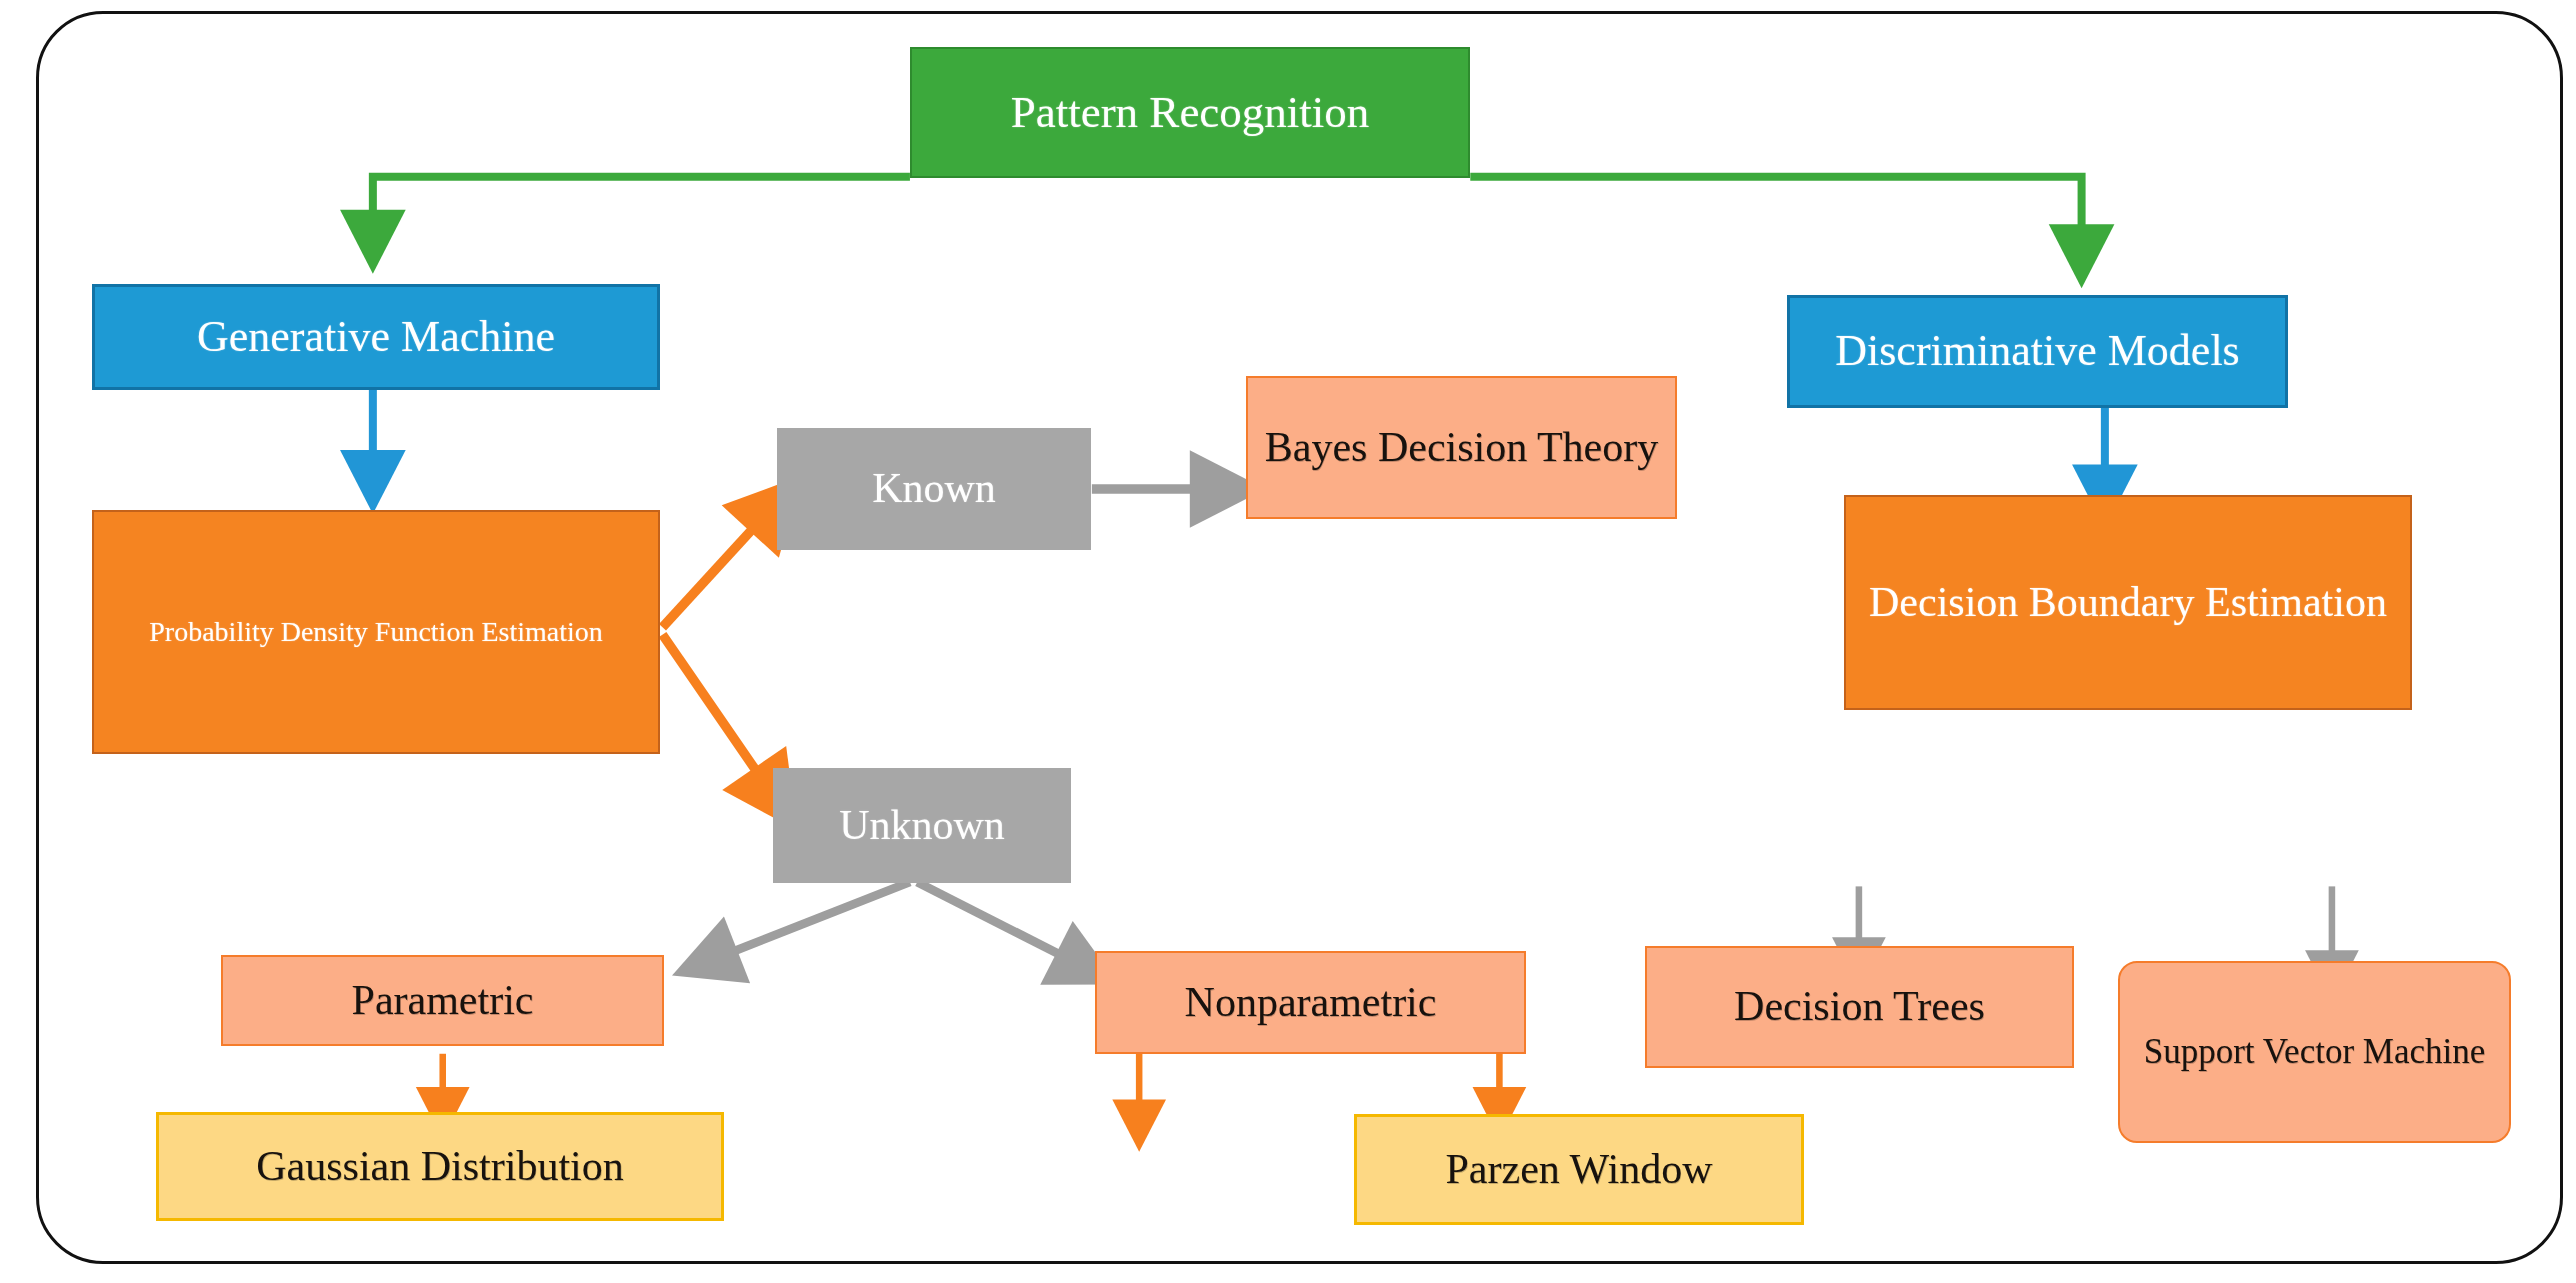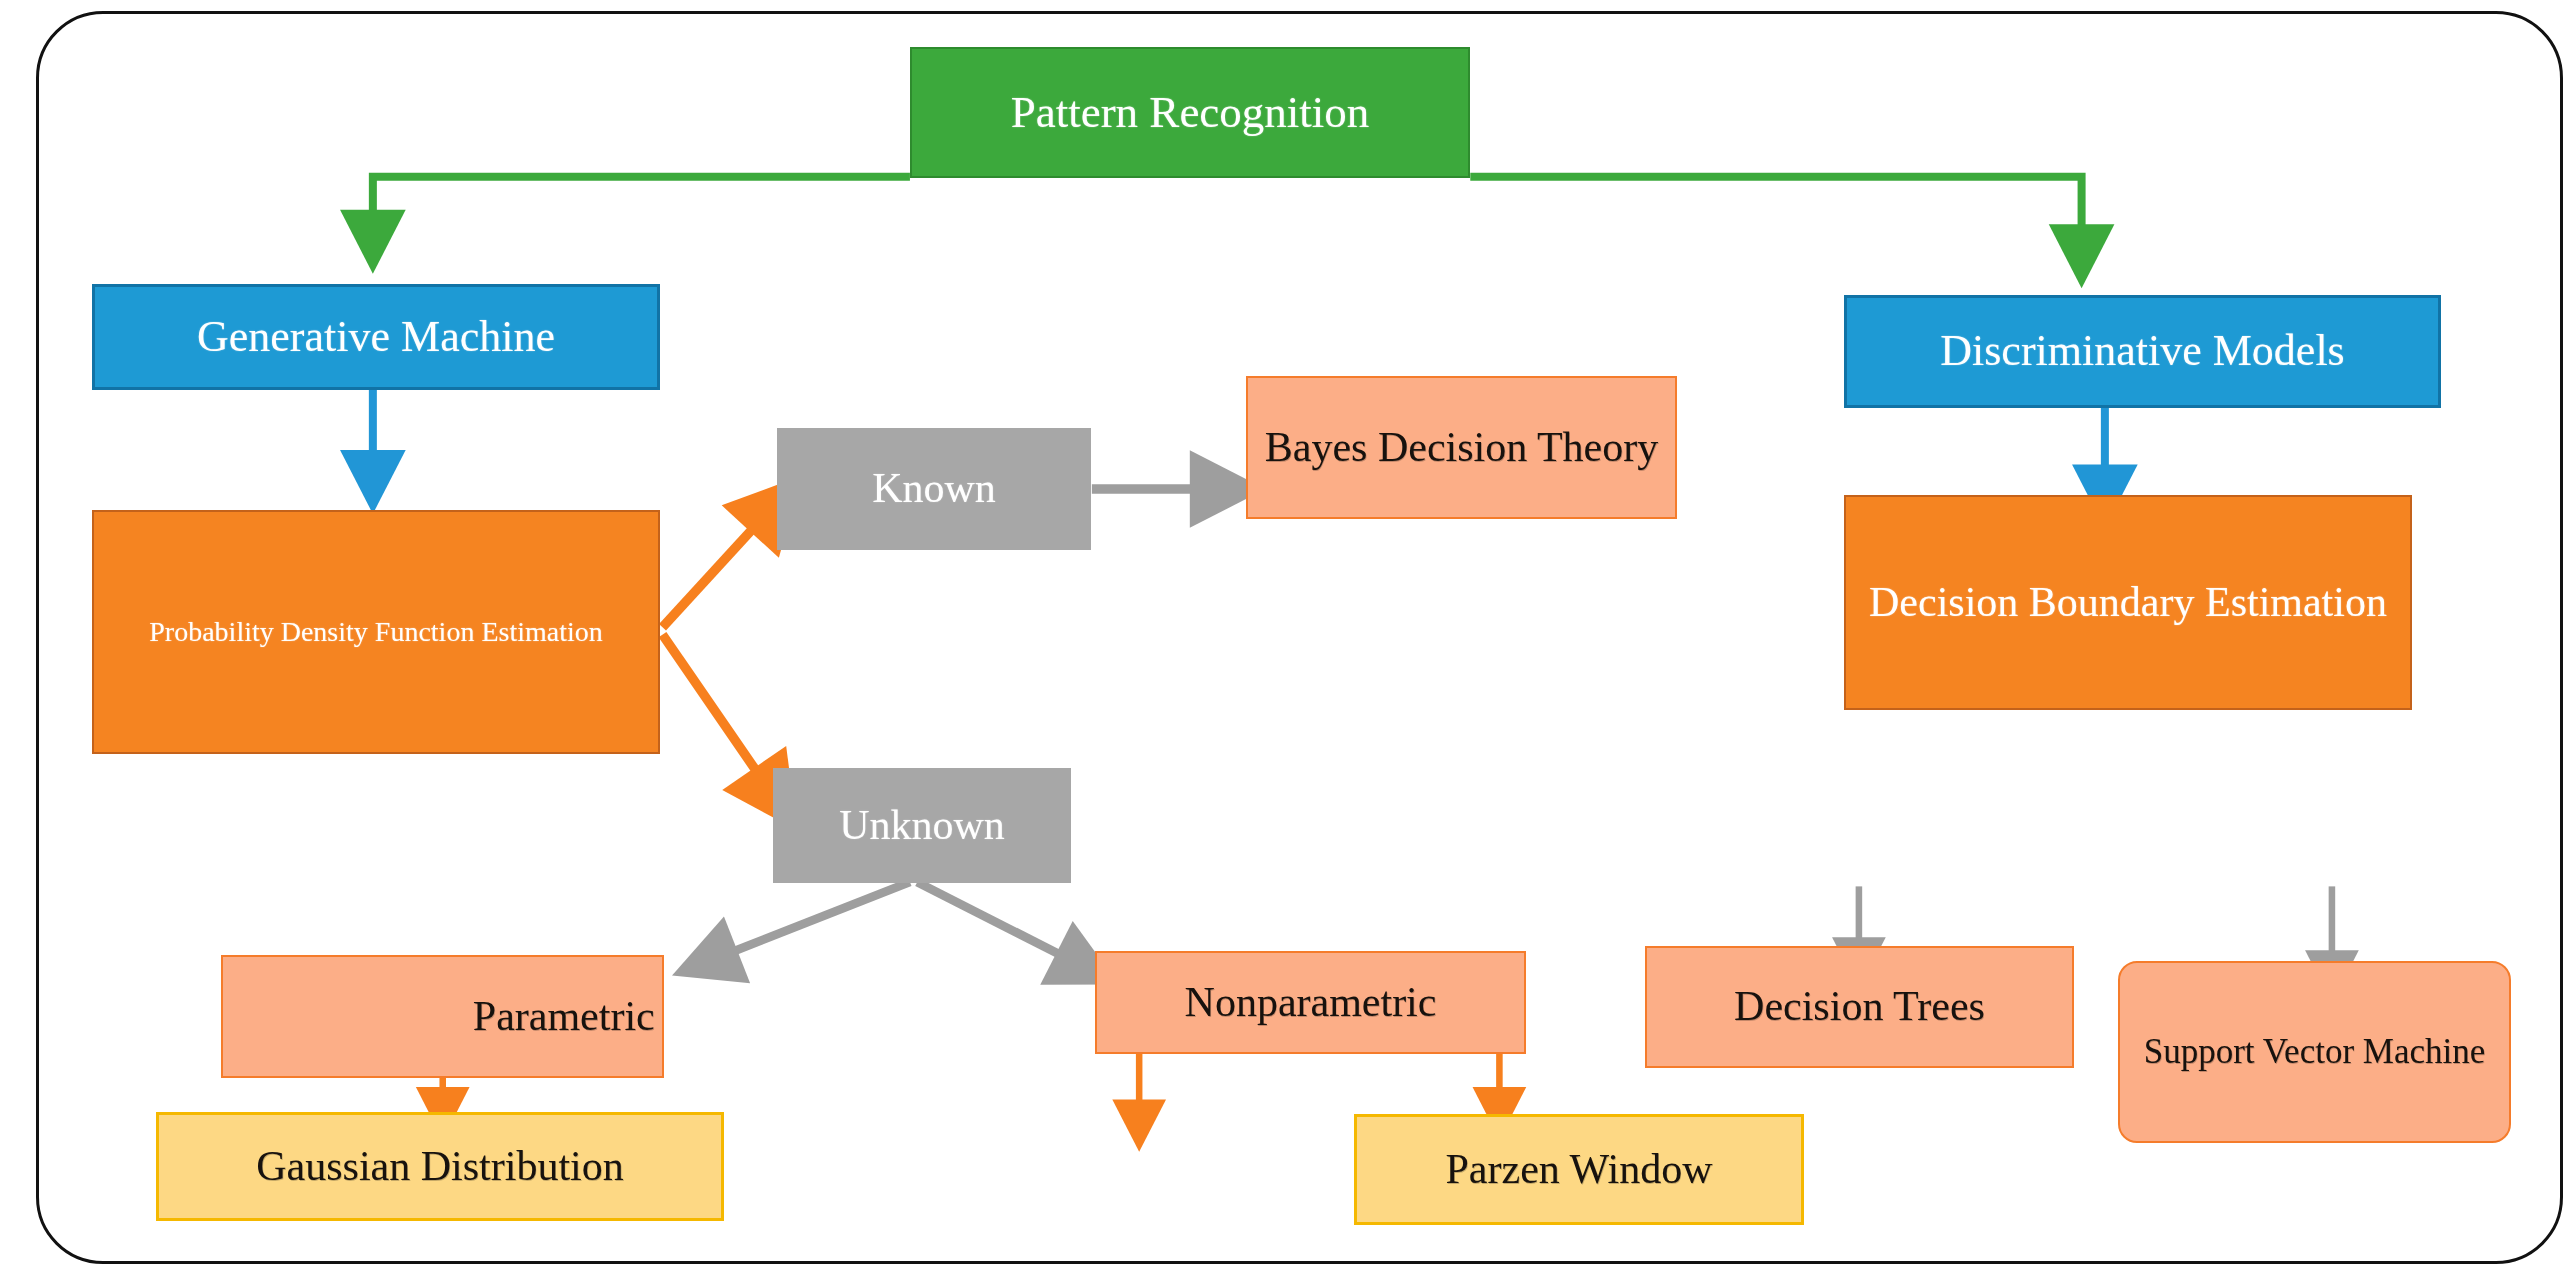--- a/index.html
+++ b/index.html
@@ -128,21 +128,21 @@
   </svg>
 
   <div class="node green" style="left:894px;top:47px;width:560px;height:131px;font-size:45px;">
     <span>Pattern Recognition</span>
   </div>
 
   <div class="node blue" style="left:76px;top:284px;width:568px;height:106px;font-size:44px;">
     <span>Generative Machine</span>
   </div>
 
-  <div class="node blue" style="left:1828px;top:295px;width:597px;height:113px;font-size:44px;">
+  <div class="node blue" style="left:1771px;top:295px;width:501px;height:113px;font-size:44px;">
     <span>Discriminative Models</span>
   </div>
 
   <div class="node orange" style="left:76px;top:510px;width:568px;height:244px;font-size:28px;">
     <span>Probability Density Function Estimation</span>
   </div>
 
   <div class="node orange" style="left:1828px;top:495px;width:568px;height:215px;font-size:42px;">
     <span>Decision Boundary Estimation</span>
   </div>
@@ -153,21 +153,21 @@
 
   <div class="node gray" style="left:757px;top:768px;width:298px;height:115px;font-size:42px;">
     <span>Unknown</span>
   </div>
 
   <div class="node salmon" style="left:1230px;top:376px;width:431px;height:143px;font-size:42px;">
     <span>Bayes Decision Theory</span>
   </div>
 
 
-  <div class="node salmon" style="left:205px;top:955px;width:443px;height:123px;font-size:42px;text-align:right;">
+  <div class="node salmon" style="left:205px;top:955px;width:443px;height:91px;font-size:42px;">
     <span>Parametric</span>
   </div>
 
   <div class="node salmon" style="left:1079px;top:951px;width:431px;height:103px;font-size:42px;">
     <span>Nonparametric</span>
   </div>
 
   <div class="node yellow" style="left:140px;top:1112px;width:568px;height:109px;font-size:42px;">
     <span>Gaussian Distribution</span>
   </div>

